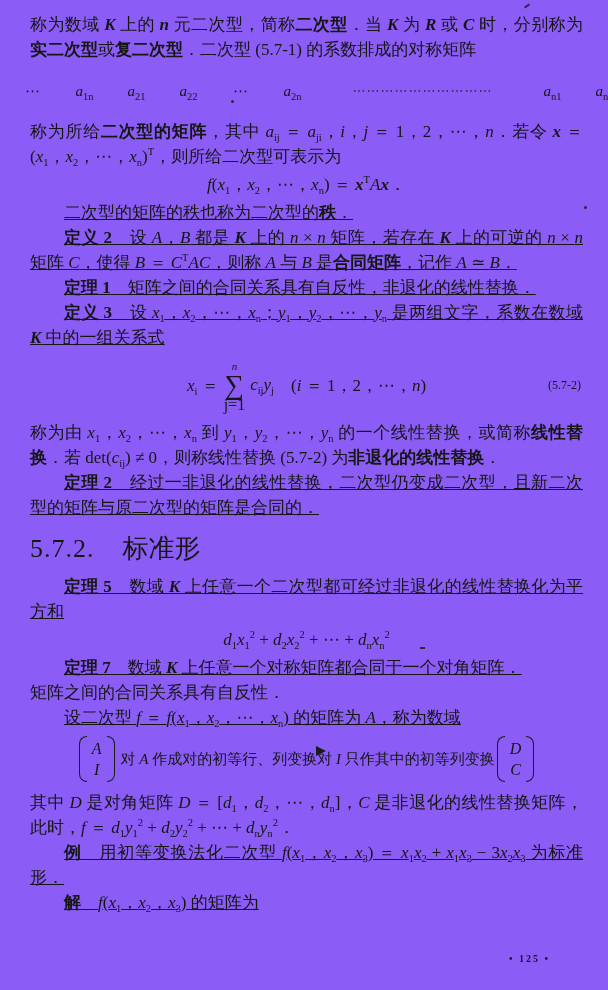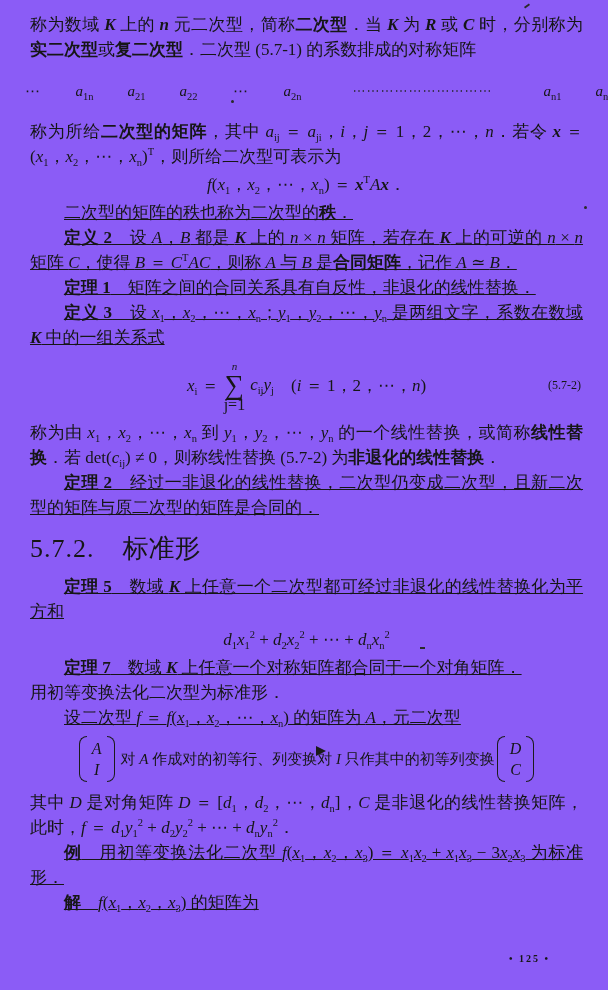--- a/index.html
+++ b/index.html
@@ -107,22 +107,22 @@
           <span class="sum-note"><span>(</span><span class="sg-i">i</span><span> ＝ 1，2，⋯，</span><span class="sg-i">n</span><span>)</span></span>
         </div>
         <span class="eq-tag">(5.7-2)</span>
       </div>
       <p class="para"><span>称为由 </span><span class="sg-i">x</span><span class="sg-sub">1</span><span>，</span><span class="sg-i">x</span><span class="sg-sub">2</span><span>，⋯，</span><span class="sg-i">x</span><span class="sg-sub">n</span><span> 到 </span><span class="sg-i">y</span><span class="sg-sub">1</span><span>，</span><span class="sg-i">y</span><span class="sg-sub">2</span><span>，⋯，</span><span class="sg-i">y</span><span class="sg-sub">n</span><span> 的一个线性替换，或简称</span><span class="sg-b">线性替换</span><span>．若 det(</span><span class="sg-i">c</span><span class="sg-sub">ij</span><span>) ≠ 0，则称线性替换 (5.7-2) 为</span><span class="sg-b">非退化的线性替换</span><span>．</span></p>
       <p class="para indent"><span class="sg-b">定理 2</span><span>　经过一非退化的线性替换，二次型仍变成二次型，且新二次型的矩阵与原二次型的矩阵是合同的．</span></p>
       <div class="section-heading"><span class="sec-num">5.7.2.</span><span class="sec-title">标准形</span></div>
       <p class="para indent"><span class="sg-b">定理 5</span><span>　数域 </span><span class="sg-bi">K</span><span> 上任意一个二次型都可经过非退化的线性替换化为平方和</span></p>
       <p class="para center tight"><span class="sg-i">d</span><span class="sg-sub">1</span><span class="sg-i">x</span><span class="sg-sub">1</span><span class="sg-sup">2</span><span> + </span><span class="sg-i">d</span><span class="sg-sub">2</span><span class="sg-i">x</span><span class="sg-sub">2</span><span class="sg-sup">2</span><span> + ⋯ + </span><span class="sg-i">d</span><span class="sg-sub">n</span><span class="sg-i">x</span><span class="sg-sub">n</span><span class="sg-sup">2</span></p>
       <p class="para indent"><span class="sg-b">定理 7</span><span>　数域 </span><span class="sg-bi">K</span><span> 上任意一个对称矩阵都合同于一个对角矩阵．</span></p>
-      <p class="para"><span>用初等变换法化二次型为标准形．</span></p>
-      <p class="para indent"><span>设二次型 </span><span class="sg-i">f</span><span> ＝ </span><span class="sg-i">f</span><span>(</span><span class="sg-i">x</span><span class="sg-sub">1</span><span>，</span><span class="sg-i">x</span><span class="sg-sub">2</span><span>，⋯，</span><span class="sg-i">x</span><span class="sg-sub">n</span><span>) 的矩阵为 </span><span class="sg-i">A</span><span>，元二次型</span></p>
+      <p class="para"><span>矩阵之间的合同关系具有自反性．</span></p>
+      <p class="para indent"><span>设二次型 </span><span class="sg-i">f</span><span> ＝ </span><span class="sg-i">f</span><span>(</span><span class="sg-i">x</span><span class="sg-sub">1</span><span>，</span><span class="sg-i">x</span><span class="sg-sub">2</span><span>，⋯，</span><span class="sg-i">x</span><span class="sg-sub">n</span><span>) 的矩阵为 </span><span class="sg-i">A</span><span>，称为数域</span></p>
       <div class="display arrow-display">
         <span class="vec-group">
           <span class="paren pl sm"></span>
           <span class="vec-col">
             <span><span class="sg-i">A</span></span>
             <span><span class="sg-i">I</span></span>
           </span>
           <span class="paren pr sm"></span>
         </span>
         <span class="arrow-mid">

